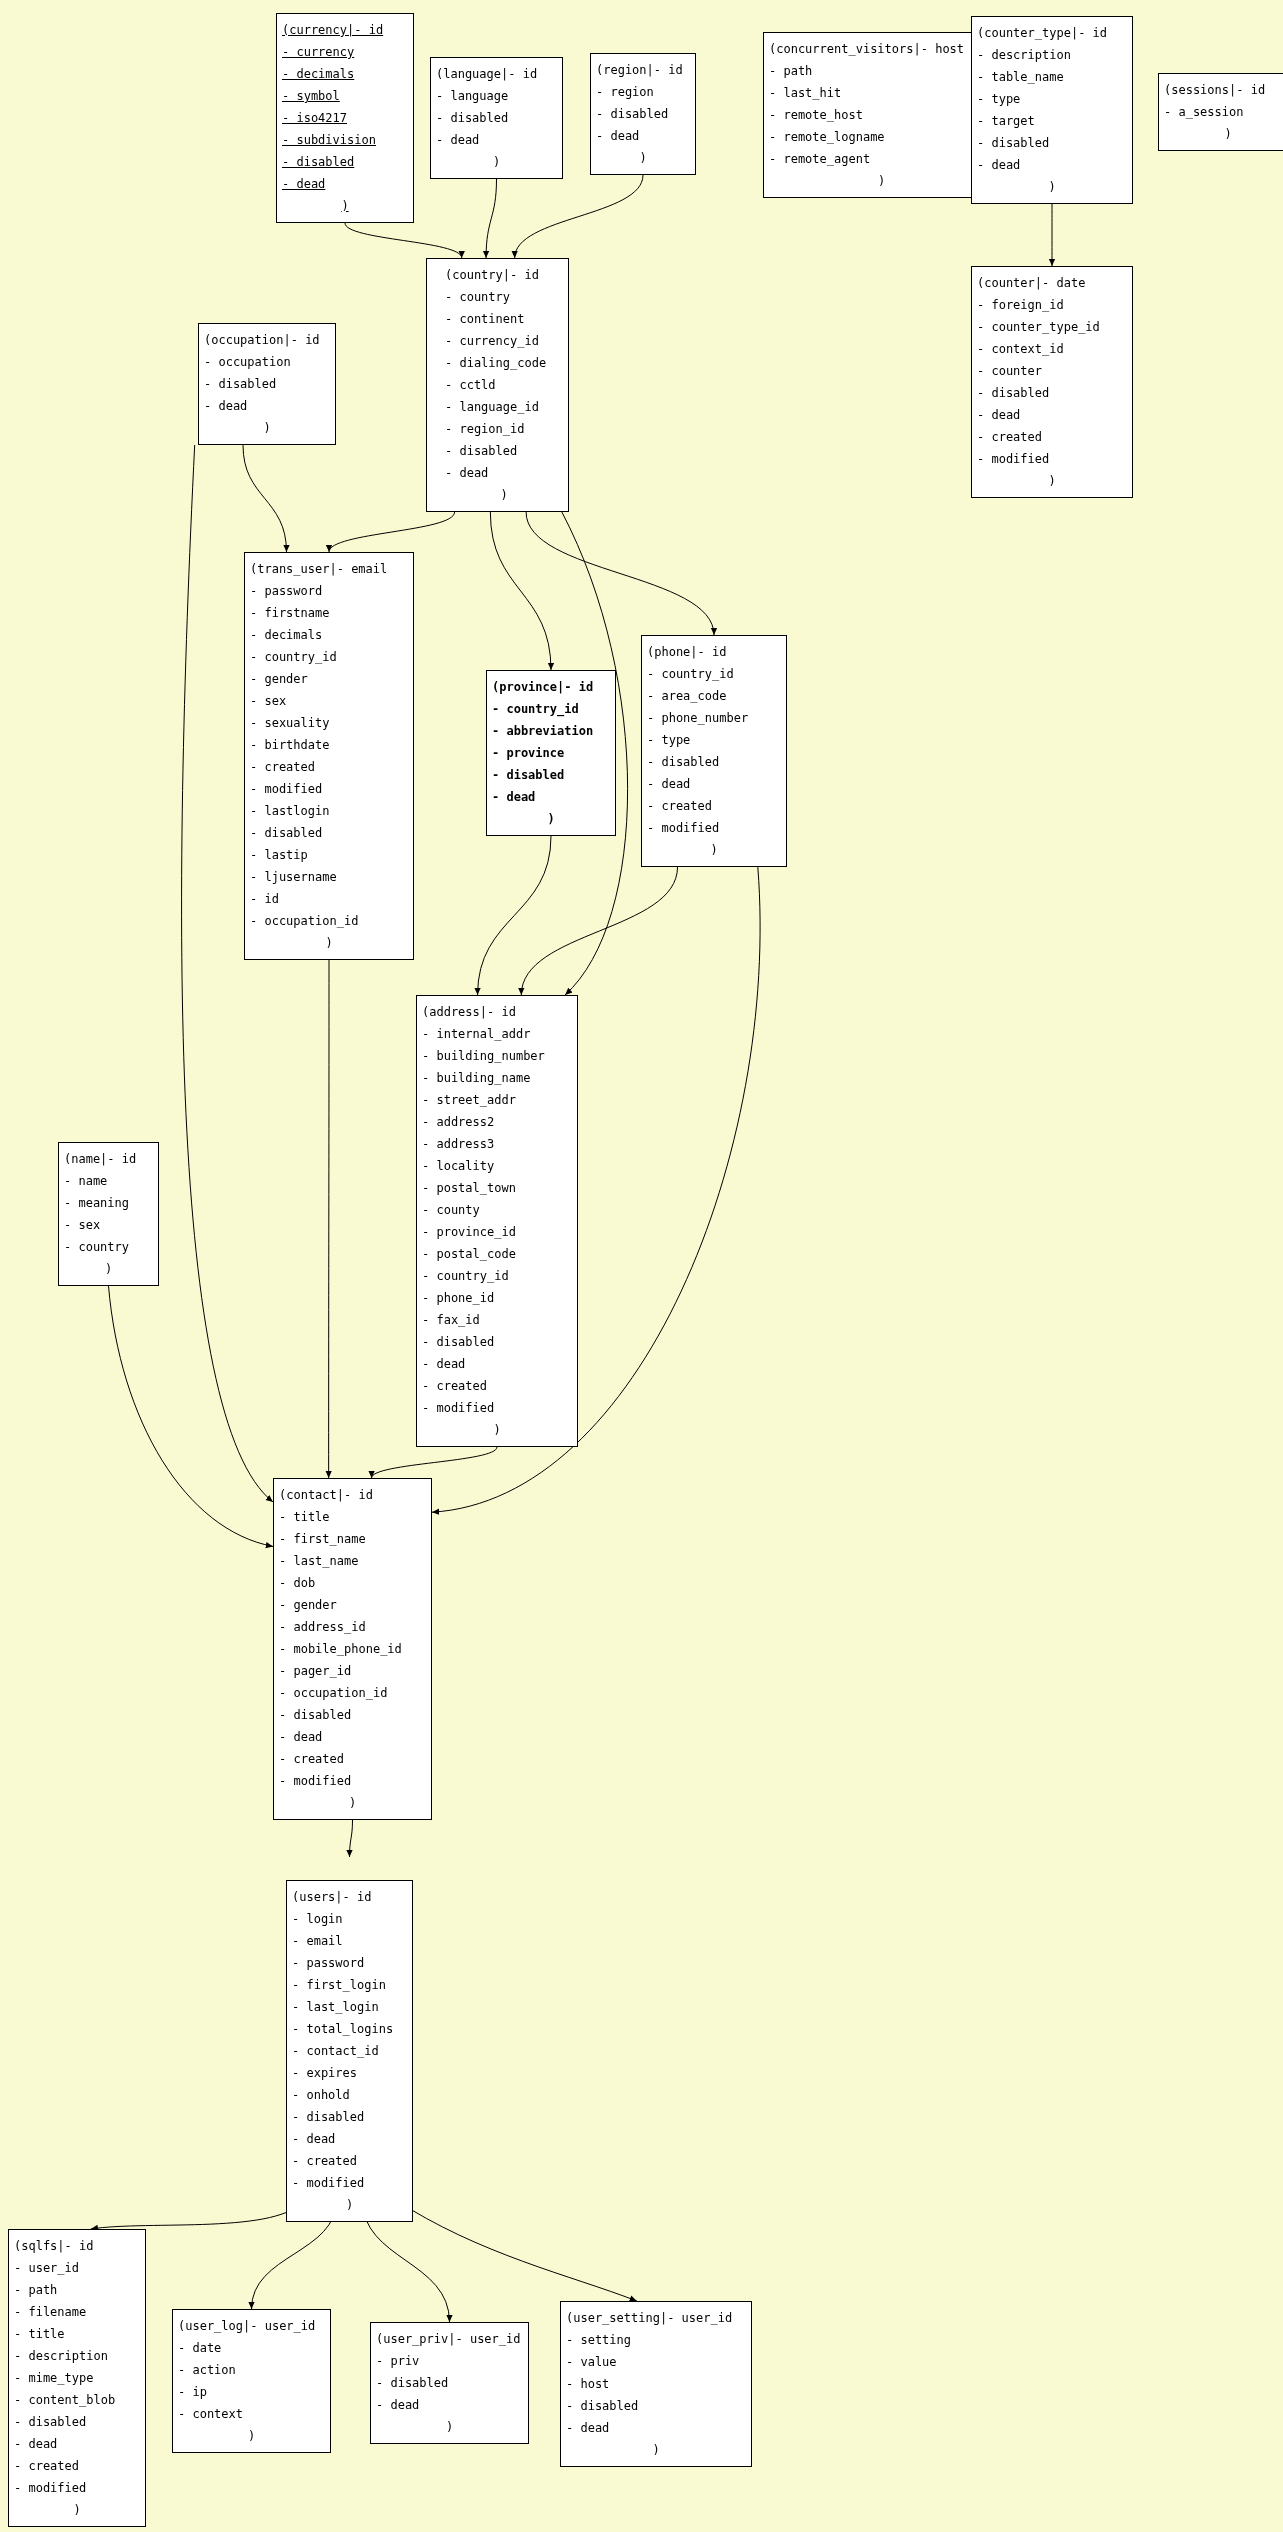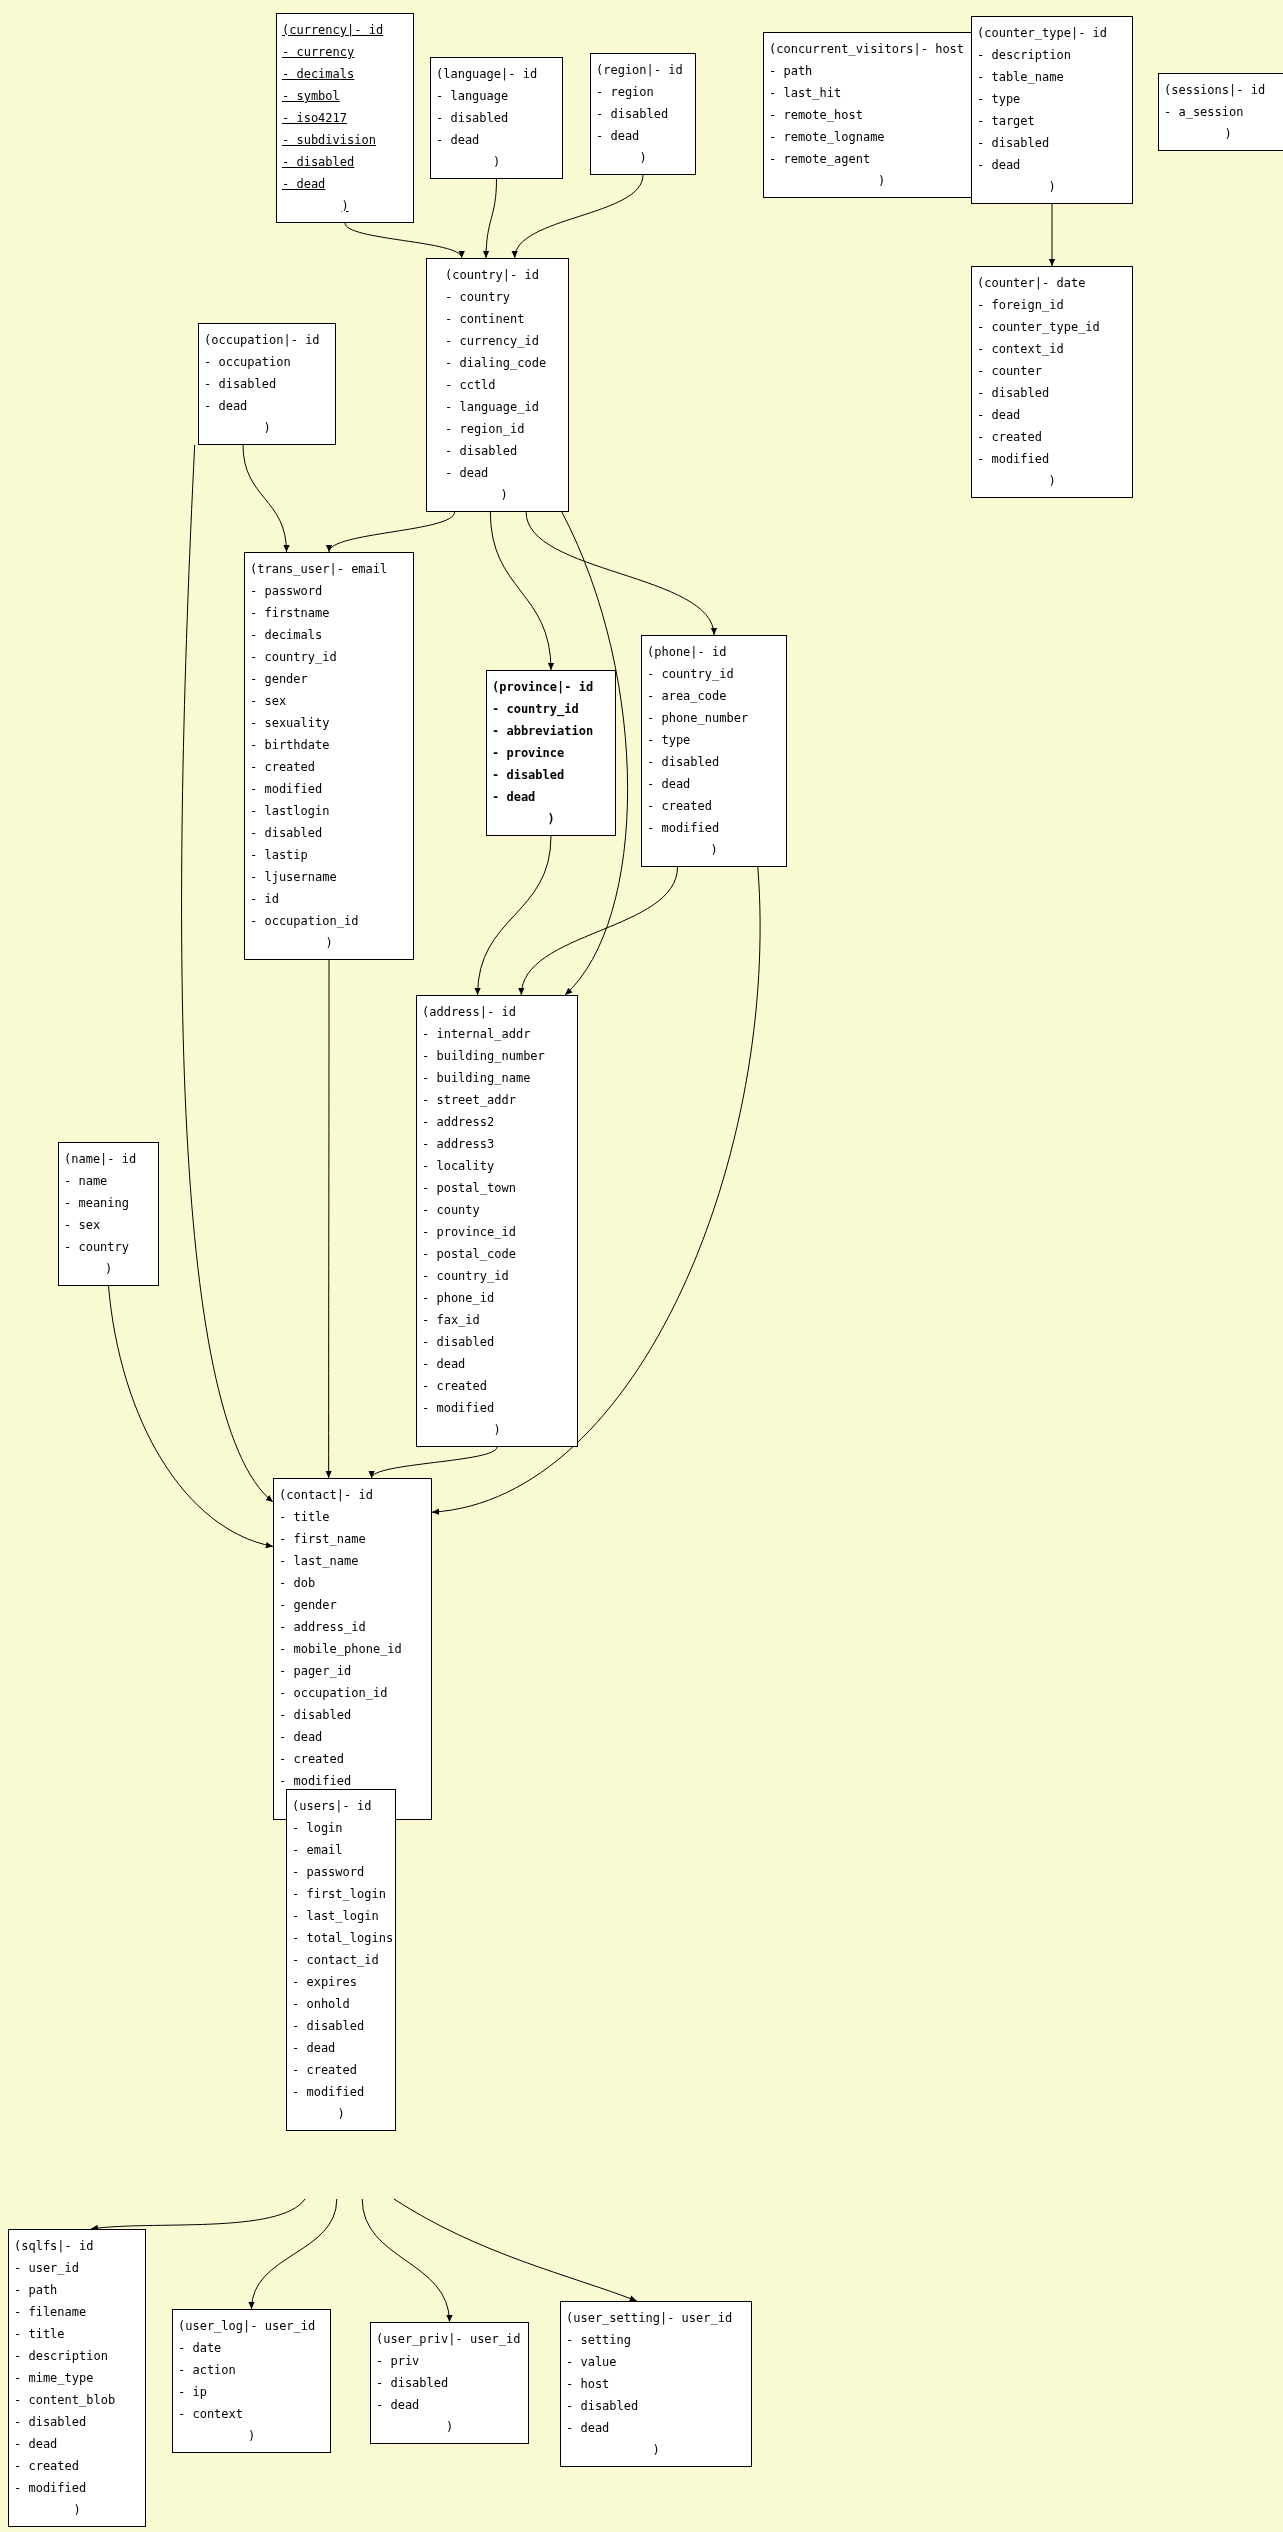--- a/index.html
+++ b/index.html
@@ -235,21 +235,21 @@
       <div class="row field">- address_id</div>
       <div class="row field">- mobile_phone_id</div>
       <div class="row field">- pager_id</div>
       <div class="row field">- occupation_id</div>
       <div class="row field">- disabled</div>
       <div class="row field">- dead</div>
       <div class="row field">- created</div>
       <div class="row field">- modified</div>
       <div class="row close">)</div>
     </div>
-    <div class="table-box" style="left: 286px; top: 1789px; width: 110px;">
+    <div class="table-box" style="left: 286px; top: 1880px; width: 127px;">
       <div class="row header">(users|- id</div>
       <div class="row field">- login</div>
       <div class="row field">- email</div>
       <div class="row field">- password</div>
       <div class="row field">- first_login</div>
       <div class="row field">- last_login</div>
       <div class="row field">- total_logins</div>
       <div class="row field">- contact_id</div>
       <div class="row field">- expires</div>
       <div class="row field">- onhold</div>

